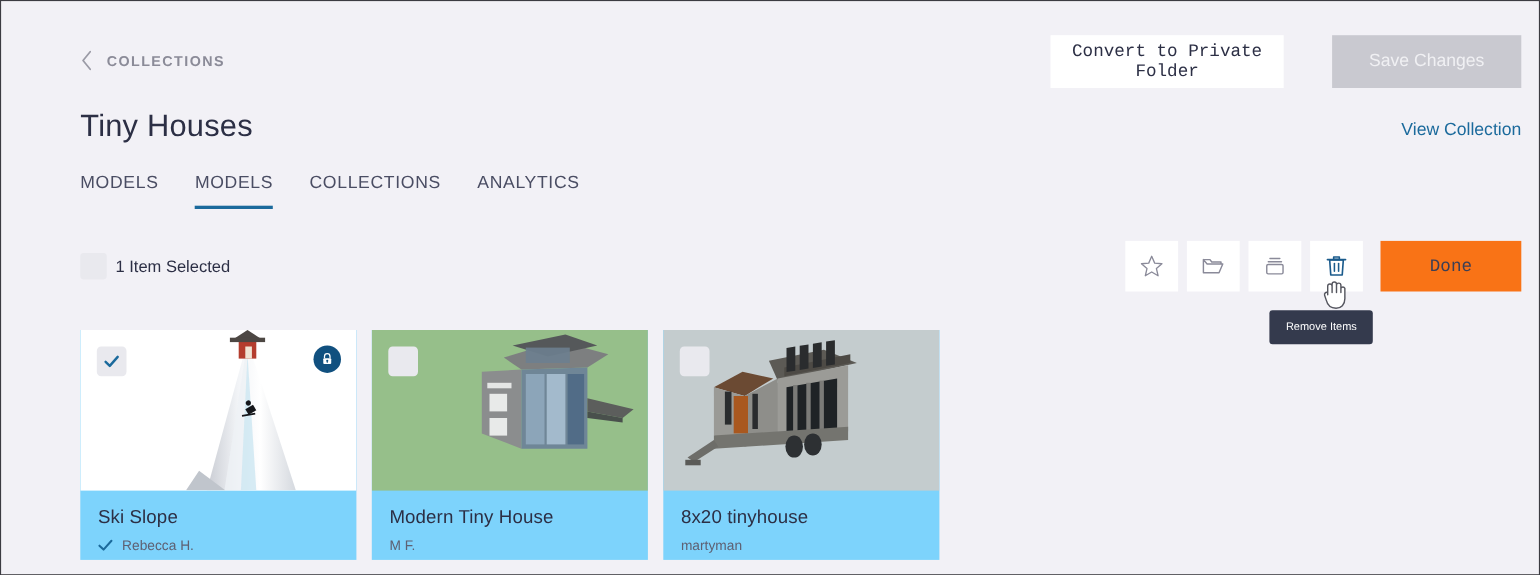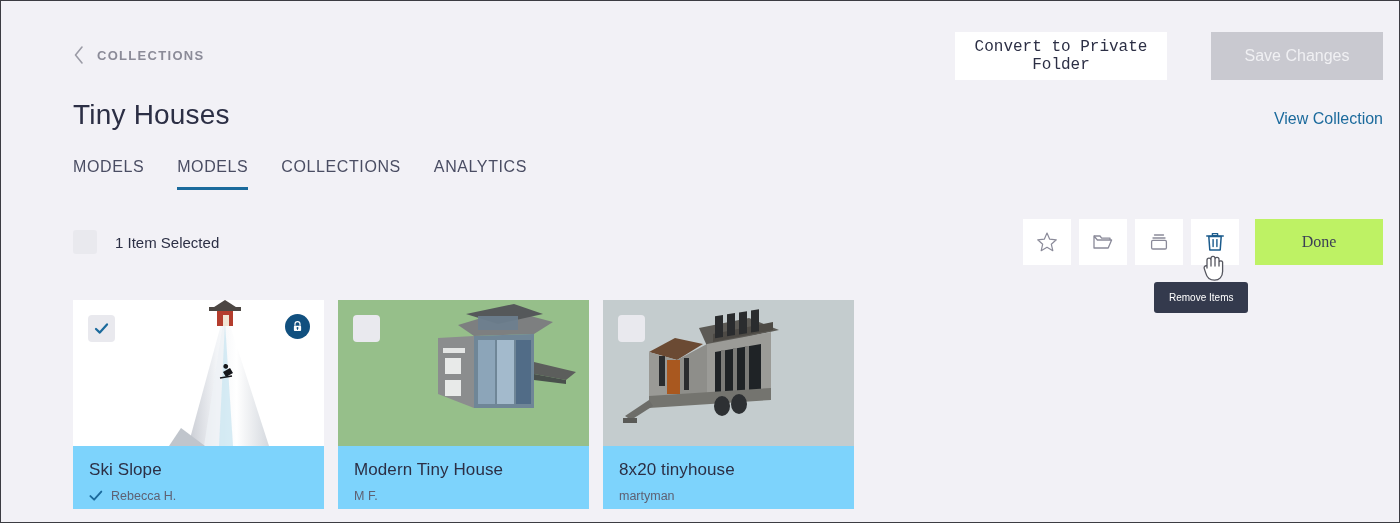--- a/index.html
+++ b/index.html
@@ -113,21 +113,21 @@
     text-align: right;
   }
 
   
   #select-row {
     position: absolute;
     left: 72px;
     top: 229px;
     display: flex;
     align-items: center;
-    gap: 18px;
+    gap: 8px;
   }
   #select-all-box {
     width: 24px;
     height: 24px;
     background: #e9e9ee;
     border-radius: 3px;
     cursor: pointer;
   }
   #select-count {
     font-size: 15px;
@@ -150,25 +150,25 @@
     border: none;
     display: flex;
     align-items: center;
     justify-content: center;
     cursor: pointer;
     padding: 0;
   }
   #done-btn {
     width: 128px;
     height: 46px;
-    background: #bef264;
+    background: #f97316;
     border: none;
     font-size: 16px;
     color: #3c3f55;
-    font-family: Liberation Serif, serif;
+    font-family: Liberation Mono, monospace;
     cursor: pointer;
     margin-left: 8px;
   }
 
   
   #cursor {
     position: absolute;
     left: 1200px;
     top: 252px;
     width: 26px;

